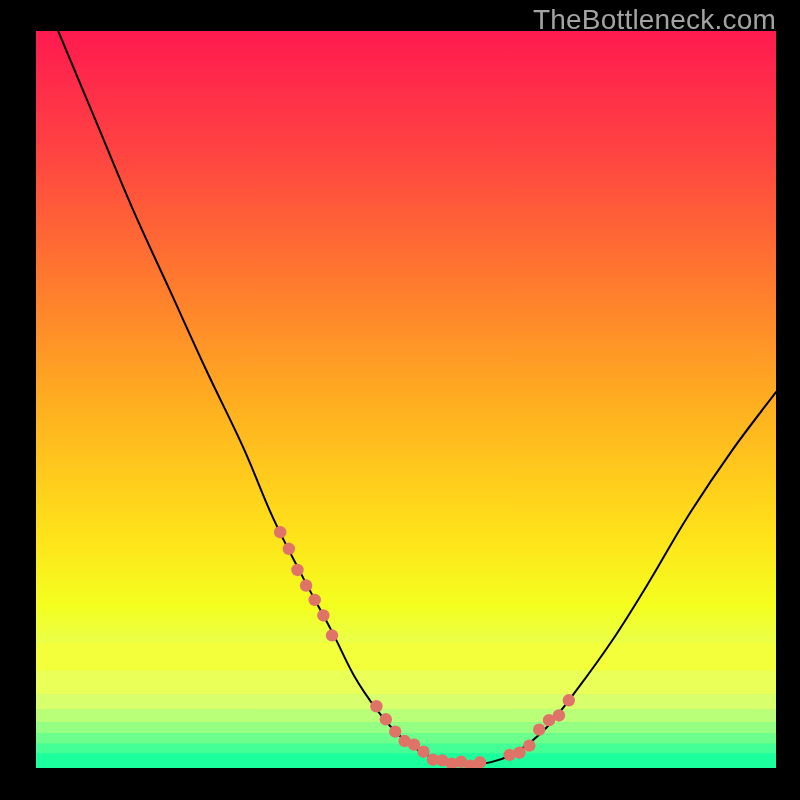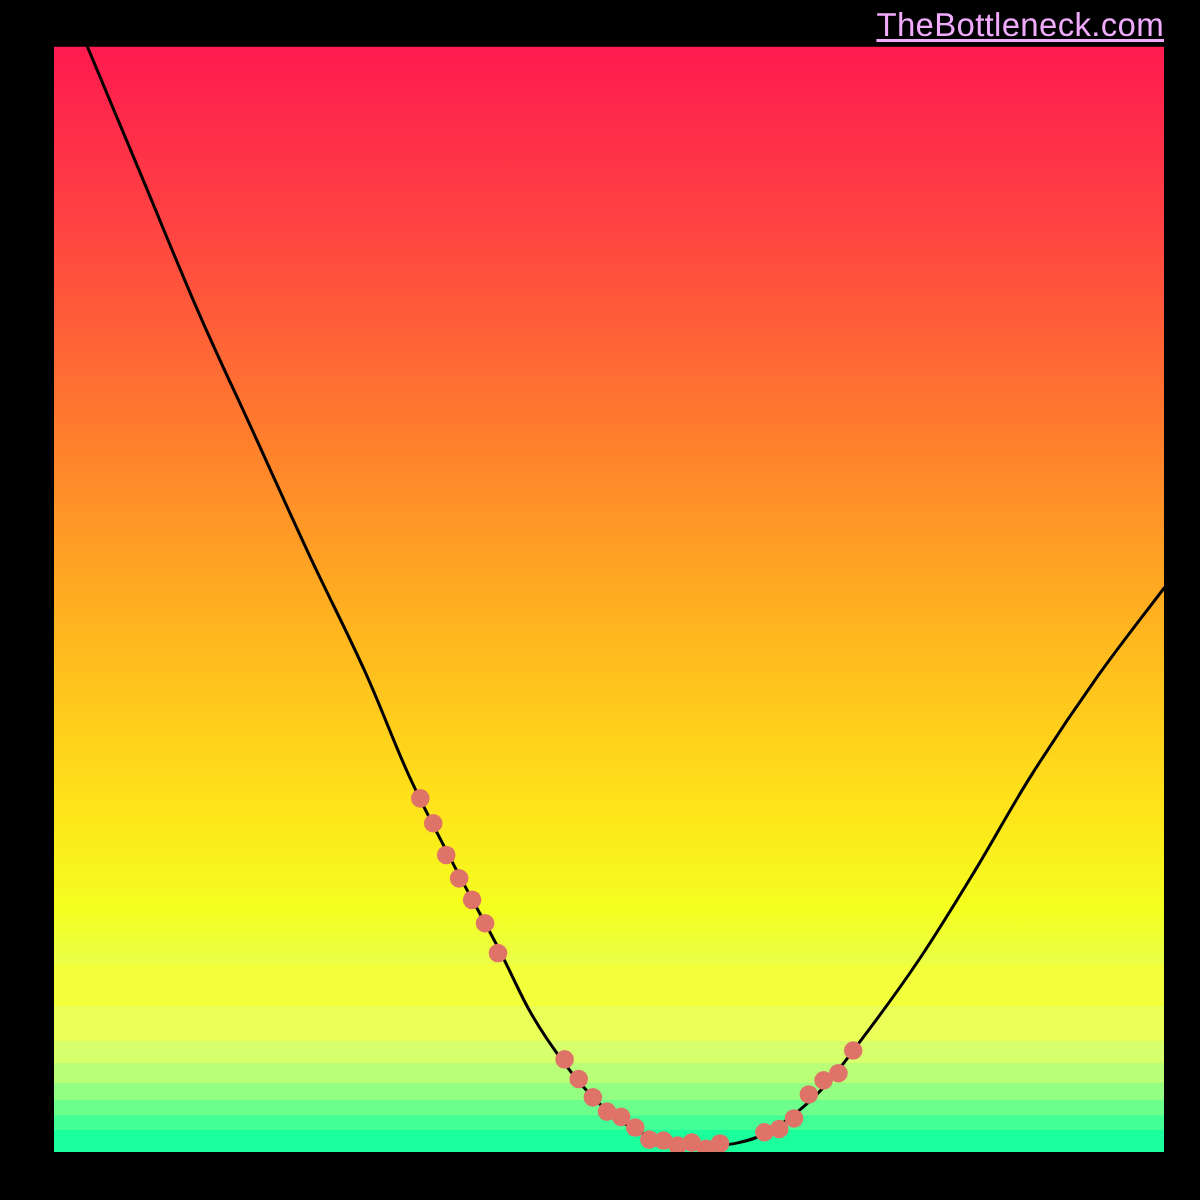--- a/index.html
+++ b/index.html
@@ -10,25 +10,24 @@
     background: #000000;
     overflow: hidden;
     font-family: Arial, Helvetica, sans-serif;
   }
   .frame {
     position: absolute;
     box-sizing: border-box;
   }
   .watermark {
     position: absolute;
-    color: #f0abfc;
-    font-size: 22px;
+    color: #a3a3a3;
+    font-size: 28px;
     letter-spacing: 0.2px;
     font-weight: 400;
-    text-decoration: underline;
   }
   .plot-svg {
     position: absolute;
   }
 </style>
 </head>
 <body>
 
 <div class="frame"></div>
 

